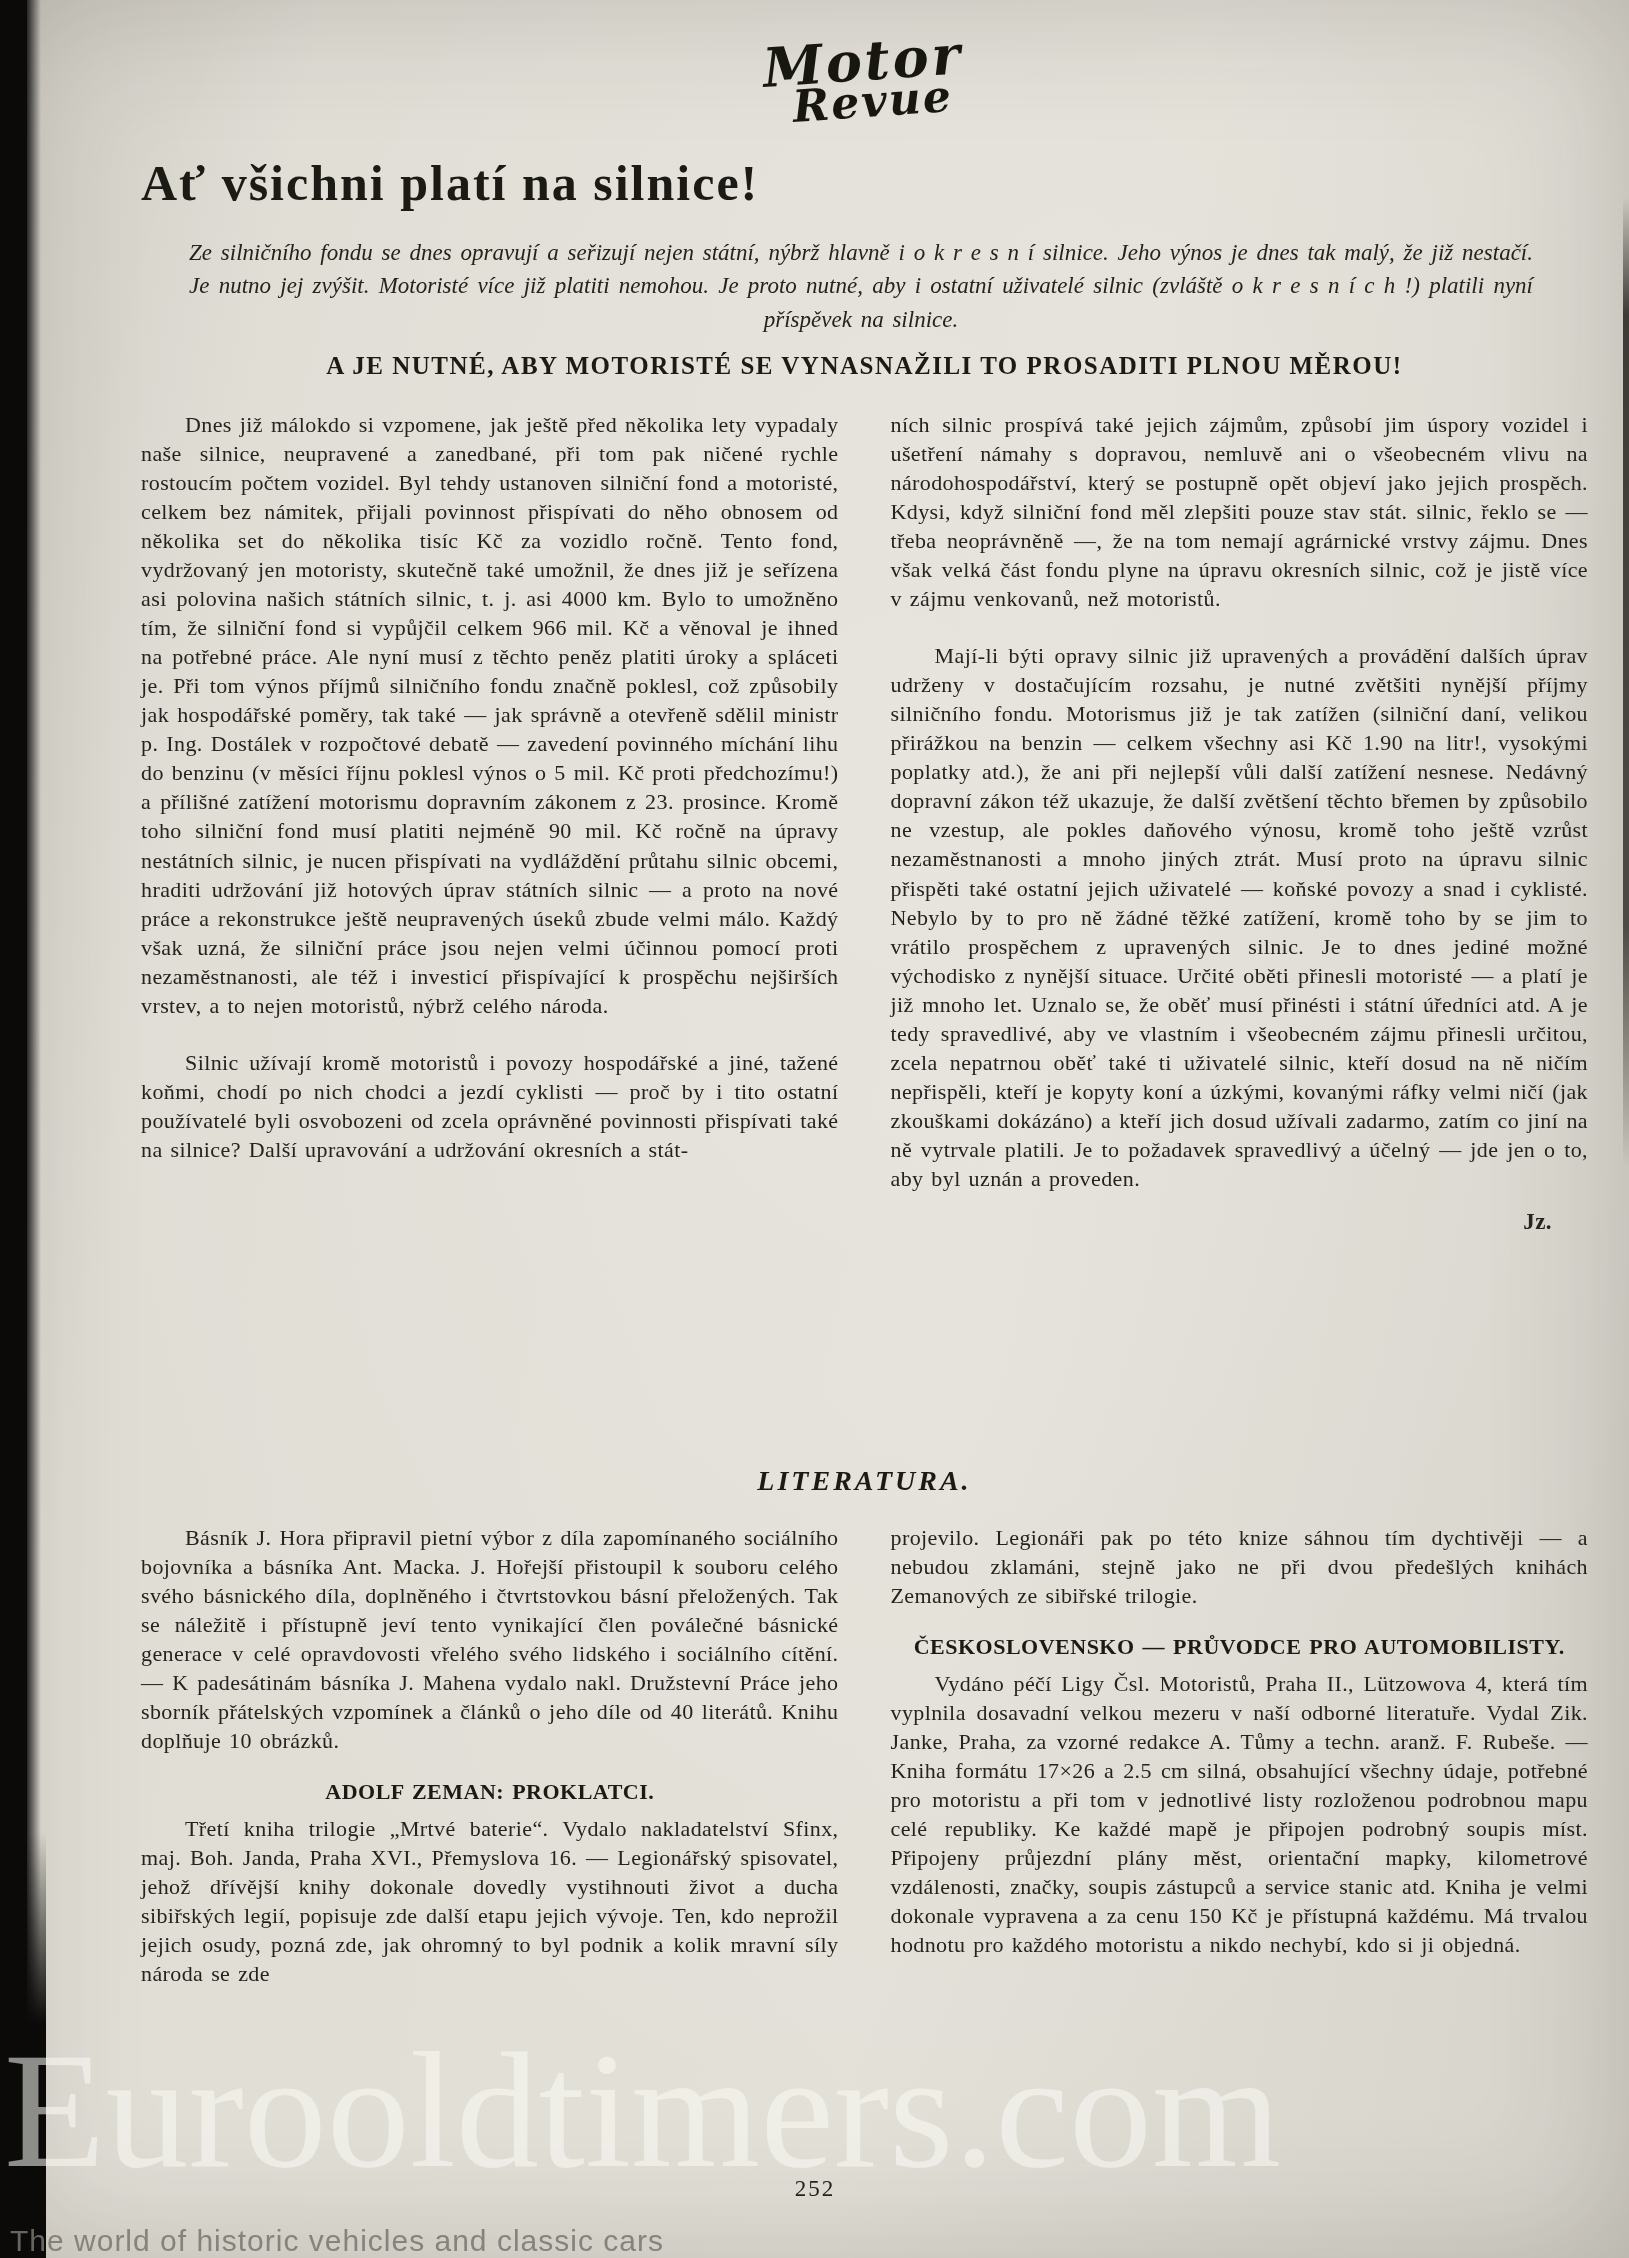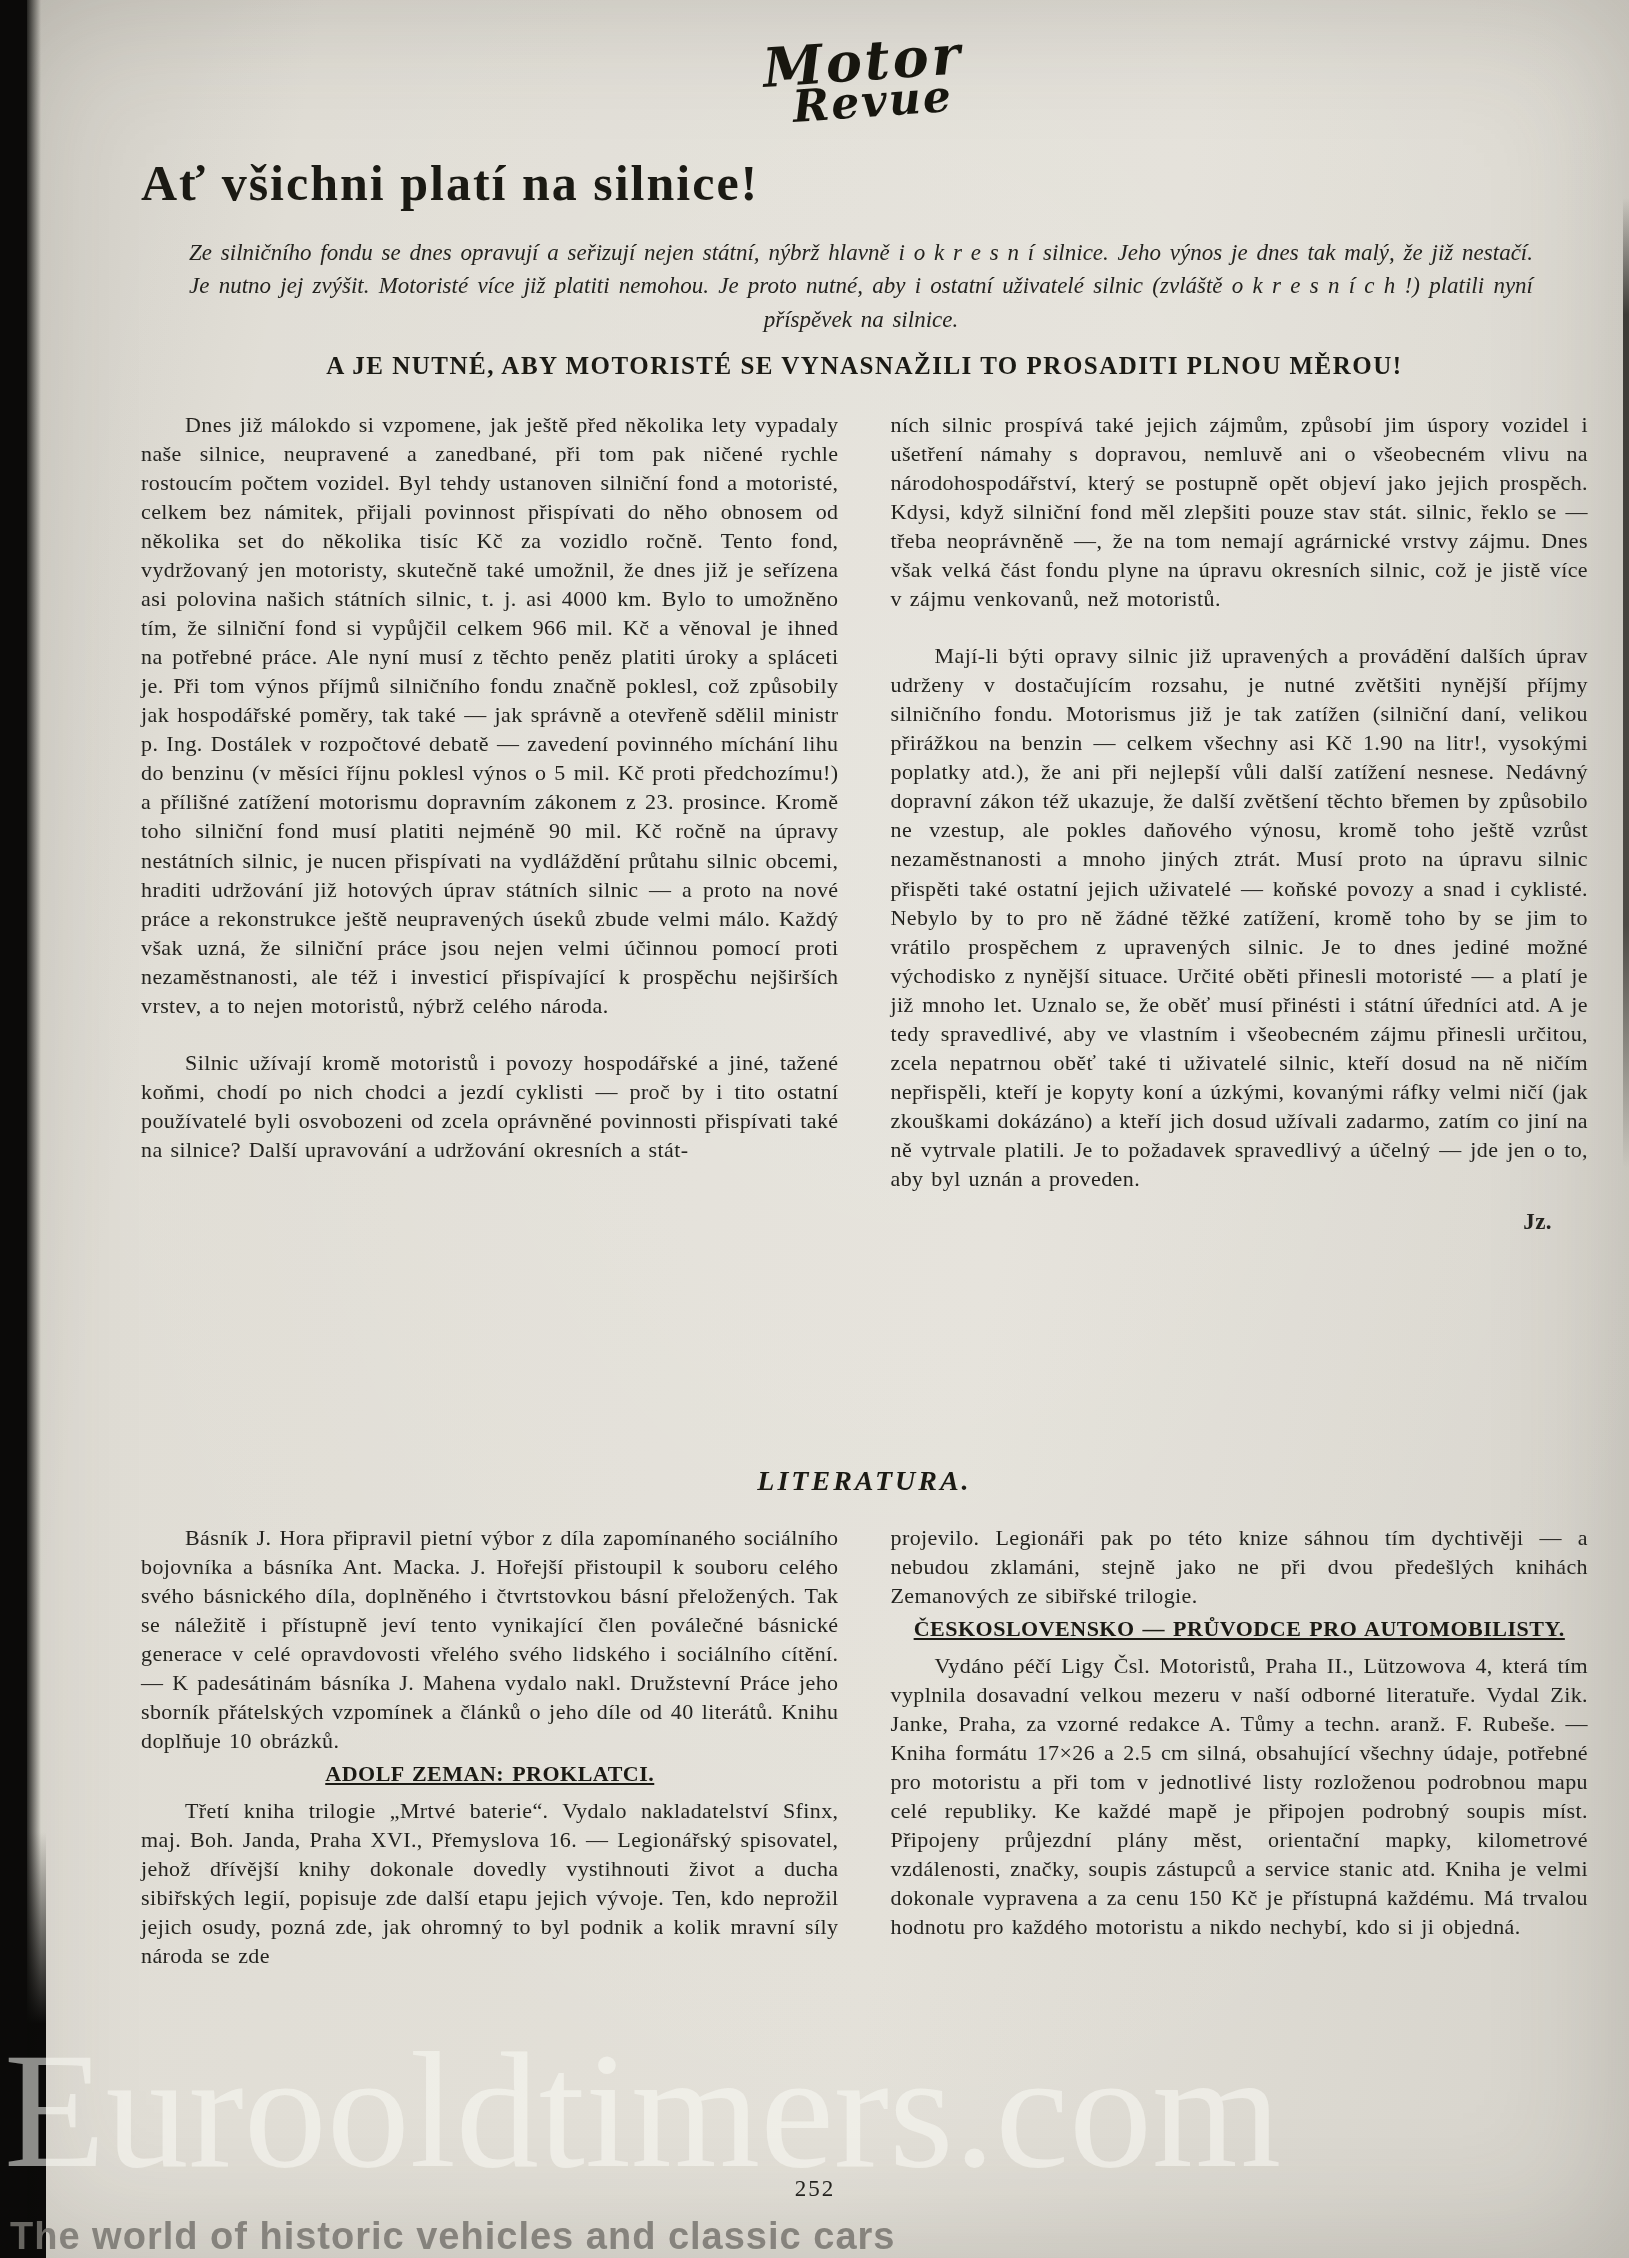--- a/index.html
+++ b/index.html
@@ -92,45 +92,44 @@
     color: #1b1a14;
     font-style: italic;
   }
 
   .subhead {
     margin: 0 0 8px 0;
     text-align: center;
     font-size: 22px; font-weight: bold; letter-spacing: 0.5px;
     color: #1b1a14;
   }
-  .subhead.later { margin-top: 4px; text-decoration: underline; }
+  .subhead.later { margin-top: 22px; }
 
   .lit-body { min-height: 594px; }
 
   .page-number {
     position: absolute; left: 0; right: 0; bottom: 56px; z-index: 2;
     text-align: center; font-size: 23px; letter-spacing: 2px; color: #24231f;
   }
 
   
   .watermark-big {
     position: absolute; left: 4px; right: 0; bottom: 65px; z-index: 4;
     font-family: "Liberation Serif", serif;
     font-size: 166px; line-height: 1; letter-spacing: 0px; white-space: nowrap;
     color: rgba(250, 249, 244, 0.55);
     pointer-events: none;
   }
   .watermark-caption {
     position: absolute; left: 10px; bottom: 0px; z-index: 4;
     font-family: "Liberation Sans", sans-serif;
-    font-size: 38px; letter-spacing: 1px;
+    font-size: 30px; letter-spacing: 1px;
     color: rgba(120, 118, 112, 0.85);
     pointer-events: none;
     white-space: nowrap;
-    font-weight: bold;
   }
 </style>
 </head>
 <body>
 
 <div class="page">
 
   <div class="binding-strip"></div>
   <div class="edge-right"></div>
 

